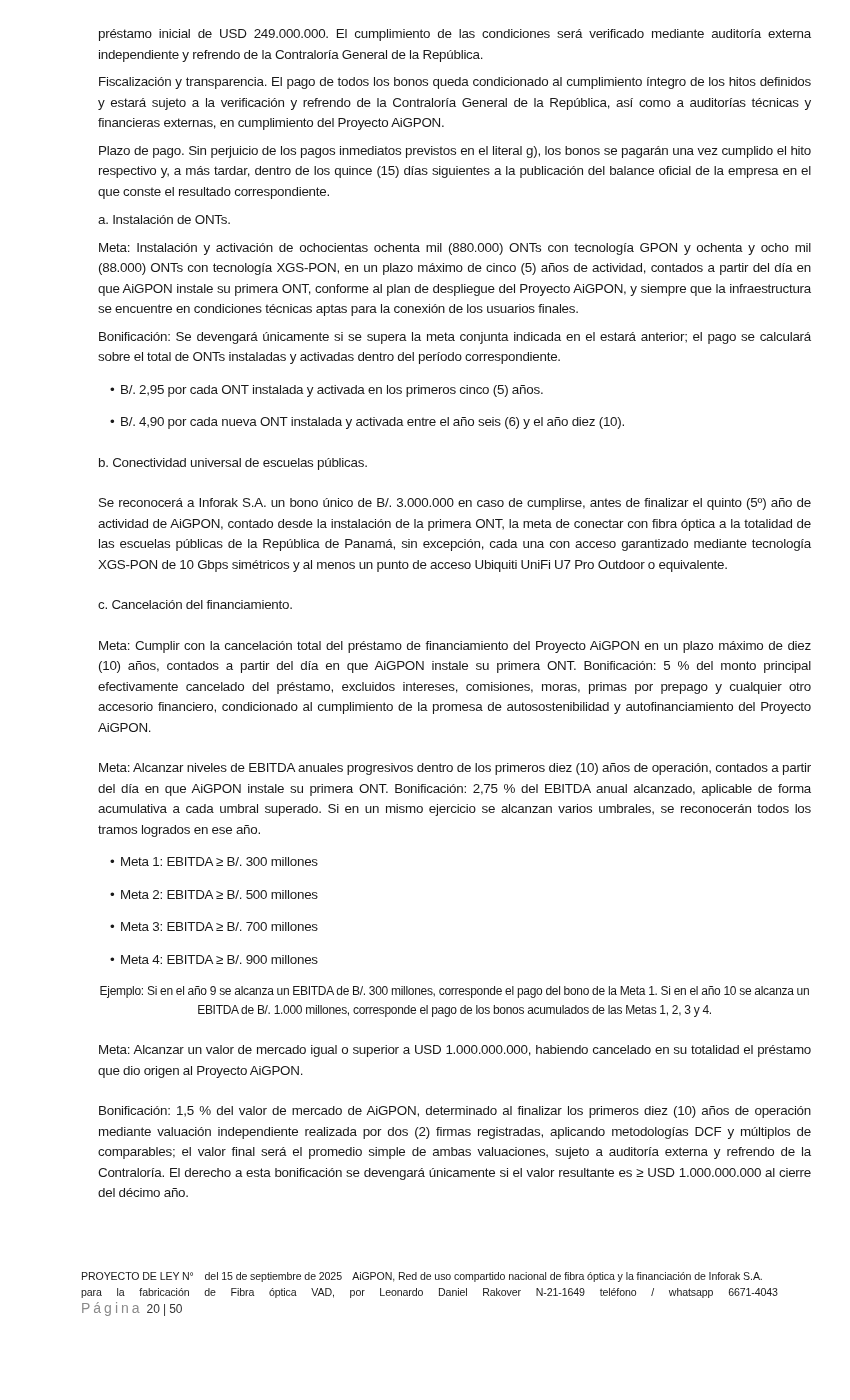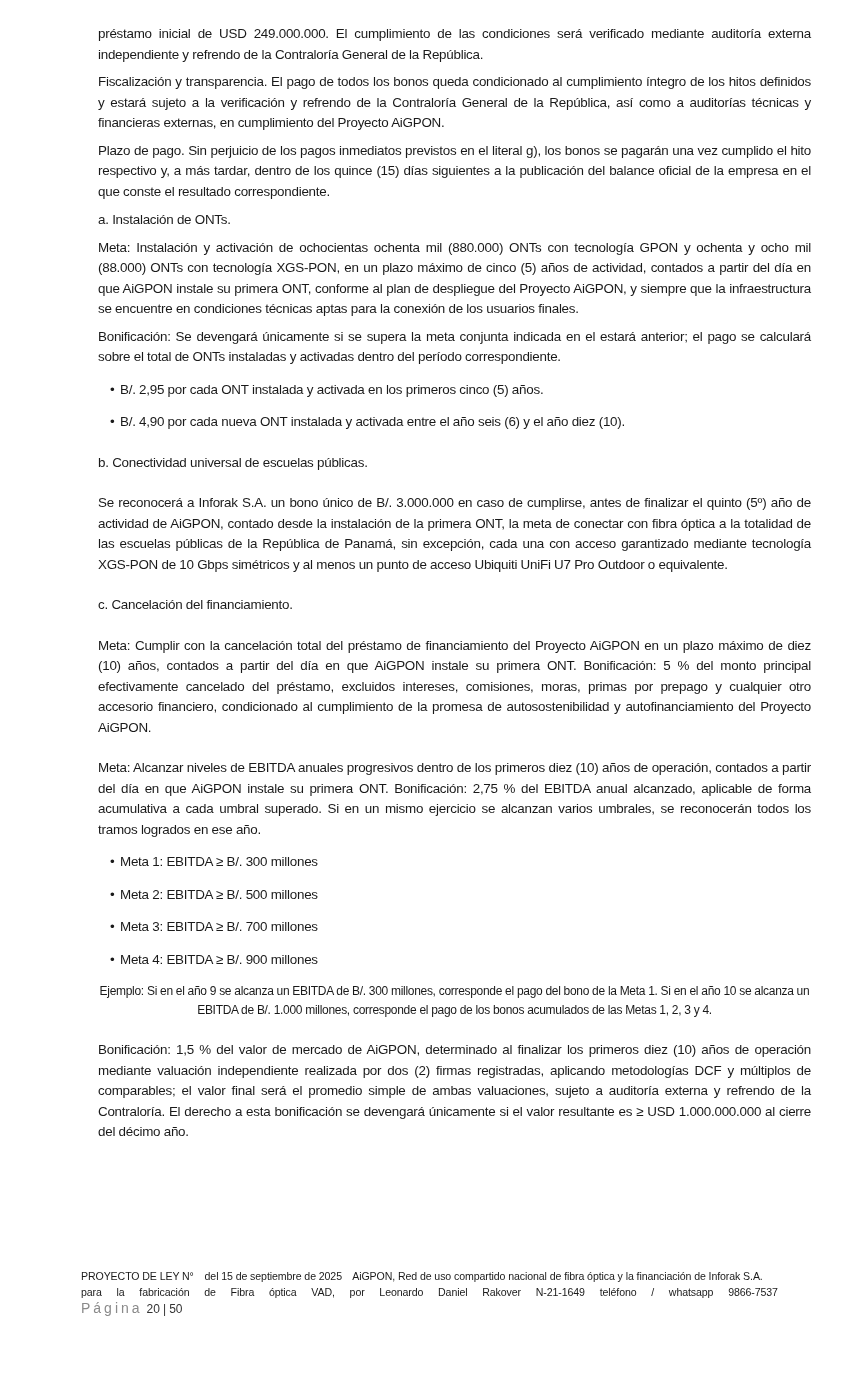--- a/index.html
+++ b/index.html
@@ -67,20 +67,21 @@
     <ul class="bullets">
       <li><span class="dot">•</span><span>Meta 1: EBITDA ≥ B/. 300 millones</span></li>
       <li><span class="dot">•</span><span>Meta 2: EBITDA ≥ B/. 500 millones</span></li>
       <li><span class="dot">•</span><span>Meta 3: EBITDA ≥ B/. 700 millones</span></li>
       <li><span class="dot">•</span><span>Meta 4: EBITDA ≥ B/. 900 millones</span></li>
     </ul>
     <p class="small">Ejemplo: Si en el año 9 se alcanza un EBITDA de B/. 300 millones, corresponde el pago del bono de la Meta 1. Si en el año 10 se alcanza un EBITDA de B/. 1.000 millones, corresponde el pago de los bonos acumulados de las Metas 1, 2, 3 y 4.</p>
   </div>
 
   <div>
+    <p class="p gap">Meta: Alcanzar un valor de mercado igual o superior a USD 1.000.000.000, habiendo cancelado en su totalidad el préstamo que dio origen al Proyecto AiGPON.</p>
     <p class="p">Bonificación: 1,5 % del valor de mercado de AiGPON, determinado al finalizar los primeros diez (10) años de operación mediante valuación independiente realizada por dos (2) firmas registradas, aplicando metodologías DCF y múltiplos de comparables; el valor final será el promedio simple de ambas valuaciones, sujeto a auditoría externa y refrendo de la Contraloría. El derecho a esta bonificación se devengará únicamente si el valor resultante es ≥ USD 1.000.000.000 al cierre del décimo año.</p>
   </div>
 </div>
 
 <div class="footer">
   <div class="line line1">
     <span>PROYECTO DE LEY N°</span>
     <span>del 15 de septiembre de 2025</span>
     <span>AiGPON,  Red de uso compartido nacional de fibra óptica y la financiación de Inforak S.A.</span>
   </div>
@@ -93,20 +94,20 @@
     <span>óptica</span>
     <span>VAD,</span>
     <span>por</span>
     <span>Leonardo</span>
     <span>Daniel</span>
     <span>Rakover</span>
     <span>N-21-1649</span>
     <span>teléfono</span>
     <span>/</span>
     <span>whatsapp</span>
-    <span>9866-7537</span>
+    <span>6671-4043</span>
   </div>
   <div class="line line3">
     <span>
       <span class="page-label">Página</span><span class="page-num">20 | 50</span>
     </span>
   </div>
 </div>
 
 </body></html>

